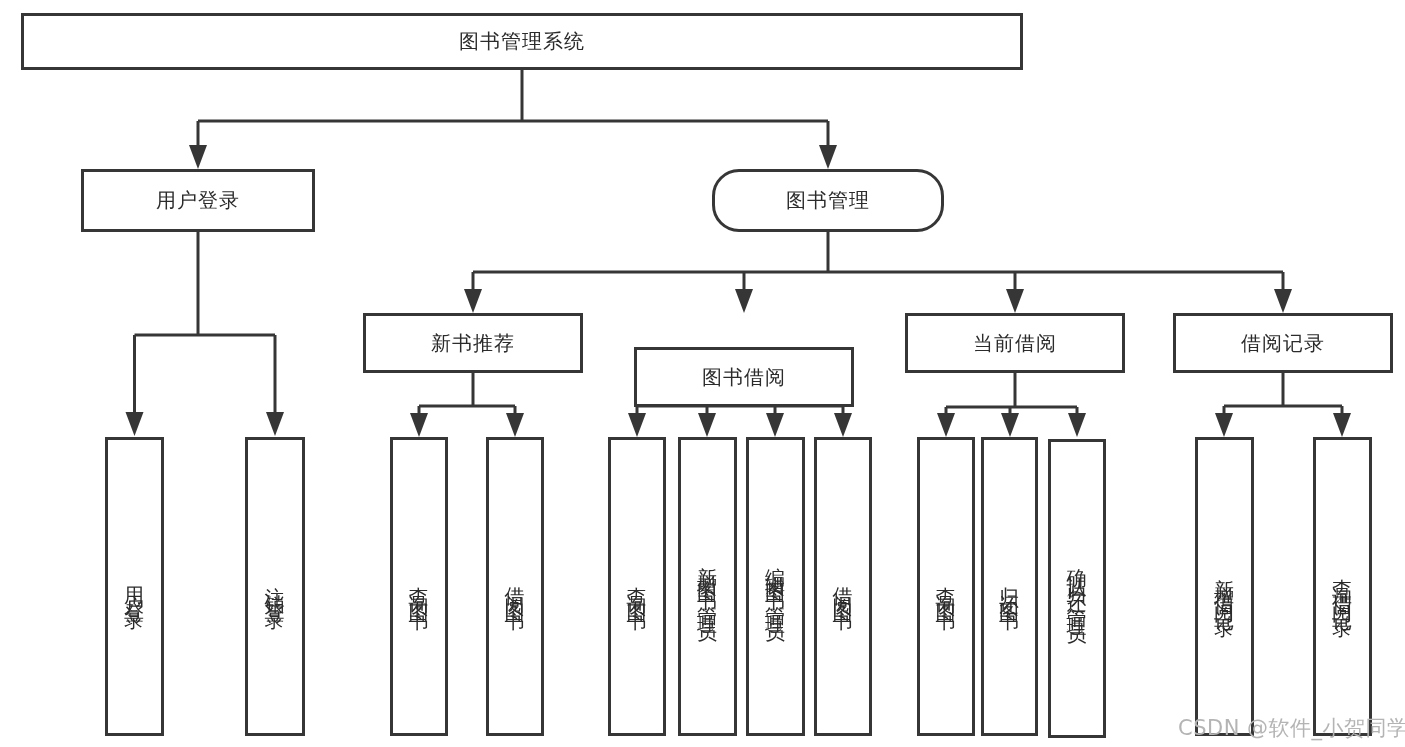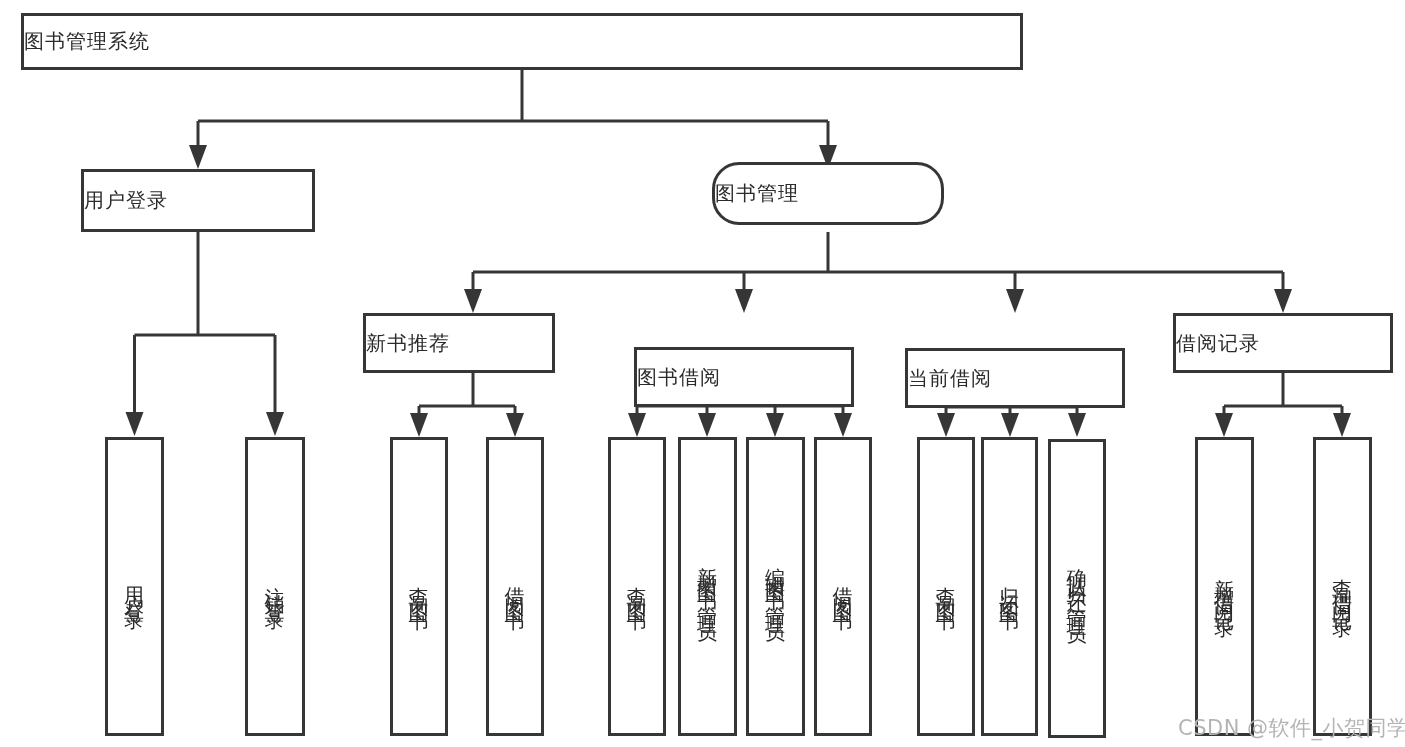--- a/index.html
+++ b/index.html
@@ -10,21 +10,21 @@
     font-family:"DejaVu Sans","Liberation Sans",sans-serif;
     color:#2b2b2b;
     overflow:hidden;
   }
   #connectors{position:absolute;left:0;top:0;width:1405px;height:747px;}
   .hbox{
     position:absolute;
     box-sizing:border-box;
     border:3px solid #363636;
     background:#ffffff;
-    display:flex;align-items:center;
+    display:flex;align-items:center;justify-content:center;
     font-size:20px;font-weight:500;letter-spacing:1px;
   }
   .root{border-width:3px;}
   .vbox{
     position:absolute;
     box-sizing:border-box;
     border:3px solid #363636;
     background:#ffffff;
     display:flex;align-items:center;justify-content:center;
     font-size:20px;font-weight:500;
@@ -123,31 +123,31 @@
     </g>
   </svg>
 
   <div class="hbox root" style="left:21px;top:13px;width:1002px;height:57px;">
     <span>图书管理系统</span>
   </div>
 
   <div class="hbox" style="left:81px;top:169px;width:234px;height:63px;">
     <span>用户登录</span>
   </div>
-  <div class="hbox" style="left:712px;top:162px;width:232px;height:63px;border-radius:27px;">
+  <div class="hbox" style="left:712px;top:169px;width:232px;height:63px;border-radius:27px;">
     <span>图书管理</span>
   </div>
 
-  <div class="hbox" style="left:363px;top:313px;width:192px;height:60px;">
+  <div class="hbox" style="left:363px;top:313px;width:220px;height:60px;">
     <span>新书推荐</span>
   </div>
   <div class="hbox" style="left:634px;top:313px;width:220px;height:60px;margin-top:34px;">
     <span>图书借阅</span>
   </div>
-  <div class="hbox" style="left:905px;top:313px;width:220px;height:60px;margin-top:35px;">
+  <div class="hbox" style="left:905px;top:313px;width:220px;height:60px;">
     <span>当前借阅</span>
   </div>
   <div class="hbox" style="left:1173px;top:313px;width:220px;height:60px;">
     <span>借阅记录</span>
   </div>
 
   <div class="vbox" style="left:105px;top:437px;width:59px;height:299px;">
     <span class="vlabel">用户登录</span>
   </div>
   <div class="vbox" style="left:245px;top:437px;width:60px;height:299px;">

